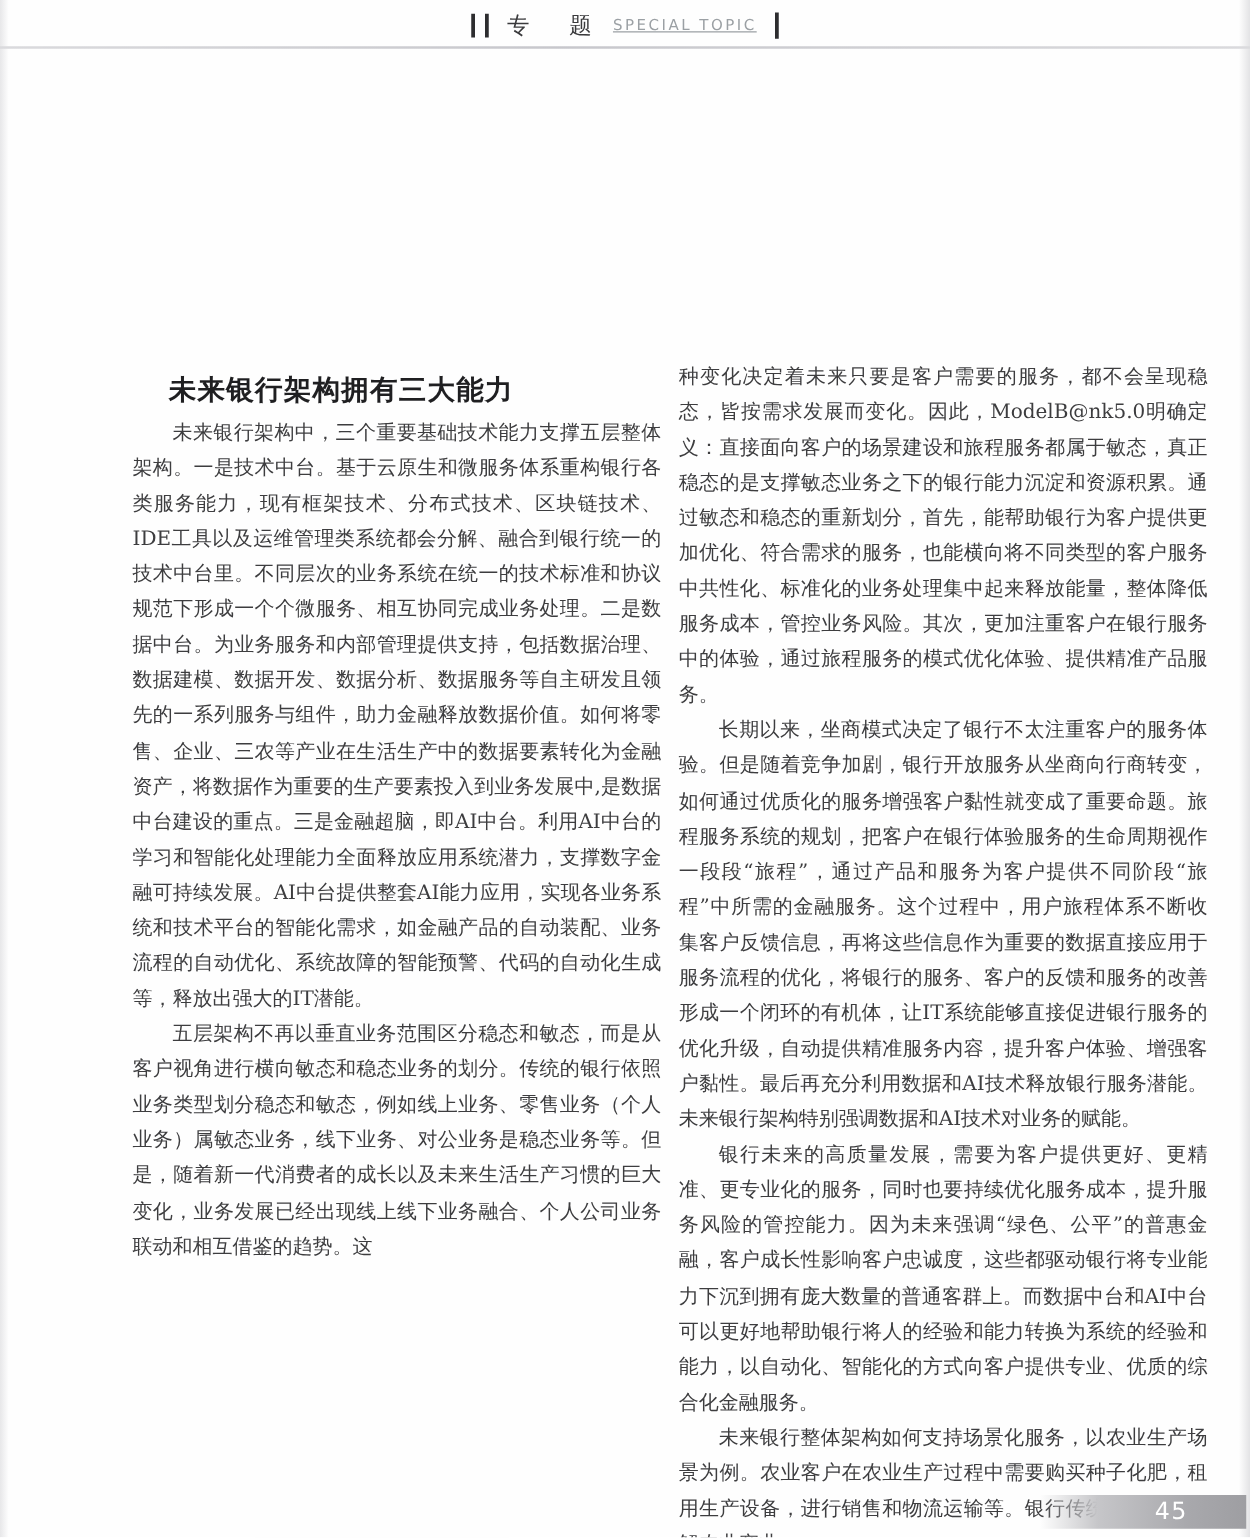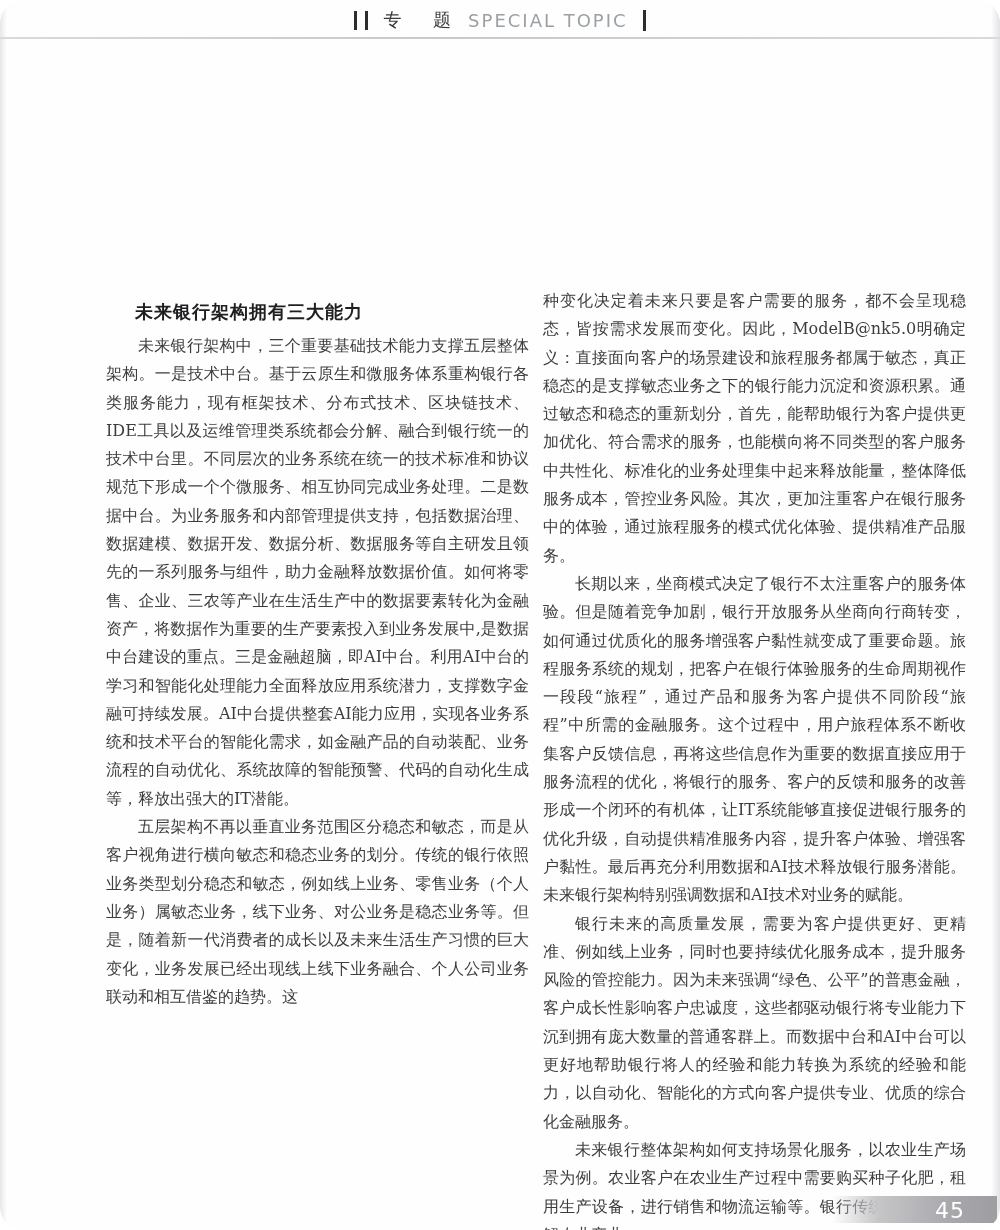--- a/index.html
+++ b/index.html
@@ -1,54 +1,53 @@
 <!DOCTYPE html>
 <html><head>
 <meta charset="utf-8">
 <style>
   html,body { margin:0; padding:0; background:#ffffff; }
   .page {
     position:relative; width:1000px; height:1230px; background:#fefefe;
     overflow:hidden;
     font-family:"DejaVu Serif","Liberation Serif",serif;
-    border-radius:23px;
   }
   
   .edge-left  { position:absolute; left:0; top:0; width:7px; height:100%;
     background:linear-gradient(to right, rgba(140,140,148,.20), rgba(140,140,148,0)); }
   .edge-right { position:absolute; right:0; top:0; width:9px; height:100%;
     background:linear-gradient(to left, rgba(140,140,148,.24), rgba(140,140,148,0)); }
 
   
   .page-header {
     position:absolute; top:8px; left:0; width:100%; height:24px;
     display:flex; justify-content:center; align-items:center; gap:15px;
   }
   .dbar { width:8px; height:19px; border-left:3px solid #2d2d2f; border-right:3px solid #2d2d2f; }
   .sbar { width:3px; height:21px; background:#2d2d2f; }
   .title-cn { font-size:18px; color:#3a3a3c; letter-spacing:13px; margin-right:-11px;
     font-family:"DejaVu Sans","Liberation Sans",sans-serif; }
-  .title-en { font-size:18px; color:#9ba0a4; letter-spacing:2px;
-    font-family:"DejaVu Sans","Liberation Sans",sans-serif; }
+  .title-en { font-size:12px; color:#9ba0a4; letter-spacing:2px;
+    font-family:"DejaVu Sans","Liberation Sans",sans-serif;text-decoration:underline; }
   .header-rule { position:absolute; top:37px; left:0; width:100%; height:2px;
     background:linear-gradient(to right,#dadadd,#c7c7cc 45%,#dadadd); }
 
   
   .columns { position:absolute; top:287px; left:106px; width:861px; display:flex; gap:14px; }
   .col { width:423px; font-size:16px; line-height:28.3px; text-align:justify;
     text-justify:inter-ideograph; color:#3d3d3f; }
   .col p { margin:0; }
   .col p.indent { text-indent:2em; }
-  .sec-heading { font-size:18px; font-weight:bold; color:#1f1f21; margin:10px 0 5px;
+  .sec-heading { font-size:22px; font-weight:bold; color:#1f1f21; margin:10px 0 5px;
     text-indent:29px; letter-spacing:1px; line-height:30px; }
 
   
   .footer-bar { position:absolute; top:1196px; left:832px; right:3px; height:27px;
     background:linear-gradient(to right, rgba(190,190,194,0), #c6c6c9 28%, #a8a8ac 72%, #9e9ea2); }
-  .page-num { position:absolute; right:32px; top:2px; color:#ffffff; font-size:22px;
+  .page-num { position:absolute; right:47px; top:2px; color:#ffffff; font-size:19px;
     letter-spacing:1px; font-family:"DejaVu Sans","Liberation Sans",sans-serif; }
 </style>
 </head>
 <body>
 
 <div class="page">
 
   <div class="edge-left"></div>
   <div class="edge-right"></div>
 
@@ -64,21 +63,21 @@
 
     <section class="col">
       <h2 class="sec-heading">未来银行架构拥有三大能力</h2>
       <p class="indent">未来银行架构中，三个重要基础技术能力支撑五层整体架构。一是技术中台。基于云原生和微服务体系重构银行各类服务能力，现有框架技术、分布式技术、区块链技术、IDE工具以及运维管理类系统都会分解、融合到银行统一的技术中台里。不同层次的业务系统在统一的技术标准和协议规范下形成一个个微服务、相互协同完成业务处理。二是数据中台。为业务服务和内部管理提供支持，包括数据治理、数据建模、数据开发、数据分析、数据服务等自主研发且领先的一系列服务与组件，助力金融释放数据价值。如何将零售、企业、三农等产业在生活生产中的数据要素转化为金融资产，将数据作为重要的生产要素投入到业务发展中,是数据中台建设的重点。三是金融超脑，即AI中台。利用AI中台的学习和智能化处理能力全面释放应用系统潜力，支撑数字金融可持续发展。AI中台提供整套AI能力应用，实现各业务系统和技术平台的智能化需求，如金融产品的自动装配、业务流程的自动优化、系统故障的智能预警、代码的自动化生成等，释放出强大的IT潜能。</p>
       <p class="indent">五层架构不再以垂直业务范围区分稳态和敏态，而是从客户视角进行横向敏态和稳态业务的划分。传统的银行依照业务类型划分稳态和敏态，例如线上业务、零售业务（个人业务）属敏态业务，线下业务、对公业务是稳态业务等。但是，随着新一代消费者的成长以及未来生活生产习惯的巨大变化，业务发展已经出现线上线下业务融合、个人公司业务联动和相互借鉴的趋势。这</p>
     </section>
 
     <section class="col">
       <p>种变化决定着未来只要是客户需要的服务，都不会呈现稳态，皆按需求发展而变化。因此，ModelB@nk5.0明确定义：直接面向客户的场景建设和旅程服务都属于敏态，真正稳态的是支撑敏态业务之下的银行能力沉淀和资源积累。通过敏态和稳态的重新划分，首先，能帮助银行为客户提供更加优化、符合需求的服务，也能横向将不同类型的客户服务中共性化、标准化的业务处理集中起来释放能量，整体降低服务成本，管控业务风险。其次，更加注重客户在银行服务中的体验，通过旅程服务的模式优化体验、提供精准产品服务。</p>
       <p class="indent">长期以来，坐商模式决定了银行不太注重客户的服务体验。但是随着竞争加剧，银行开放服务从坐商向行商转变，如何通过优质化的服务增强客户黏性就变成了重要命题。旅程服务系统的规划，把客户在银行体验服务的生命周期视作一段段“旅程”，通过产品和服务为客户提供不同阶段“旅程”中所需的金融服务。这个过程中，用户旅程体系不断收集客户反馈信息，再将这些信息作为重要的数据直接应用于服务流程的优化，将银行的服务、客户的反馈和服务的改善形成一个闭环的有机体，让IT系统能够直接促进银行服务的优化升级，自动提供精准服务内容，提升客户体验、增强客户黏性。最后再充分利用数据和AI技术释放银行服务潜能。未来银行架构特别强调数据和AI技术对业务的赋能。</p>
-      <p class="indent">银行未来的高质量发展，需要为客户提供更好、更精准、例如线上业务，同时也要持续优化服务成本，提升服务风险的管控能力。因为未来强调“绿色、公平”的普惠金融，客户成长性影响客户忠诚度，这些都驱动银行将专业能力下沉到拥有庞大数量的普通客群上。而数据中台和AI中台可以更好地帮助银行将人的经验和能力转换为系统的经验和能力，以自动化、智能化的方式向客户提供专业、优质的综合化金融服务。</p>
+      <p class="indent">银行未来的高质量发展，需要为客户提供更好、更精准、更专业化的服务，同时也要持续优化服务成本，提升服务风险的管控能力。因为未来强调“绿色、公平”的普惠金融，客户成长性影响客户忠诚度，这些都驱动银行将专业能力下沉到拥有庞大数量的普通客群上。而数据中台和AI中台可以更好地帮助银行将人的经验和能力转换为系统的经验和能力，以自动化、智能化的方式向客户提供专业、优质的综合化金融服务。</p>
       <p class="indent">未来银行整体架构如何支持场景化服务，以农业生产场景为例。农业客户在农业生产过程中需要购买种子化肥，租用生产设备，进行销售和物流运输等。银行传统服务因不了解农业产业</p>
     </section>
 
   </div>
 
   <div class="footer-bar">
     <span class="page-num">45</span>
   </div>
 
 </div>

